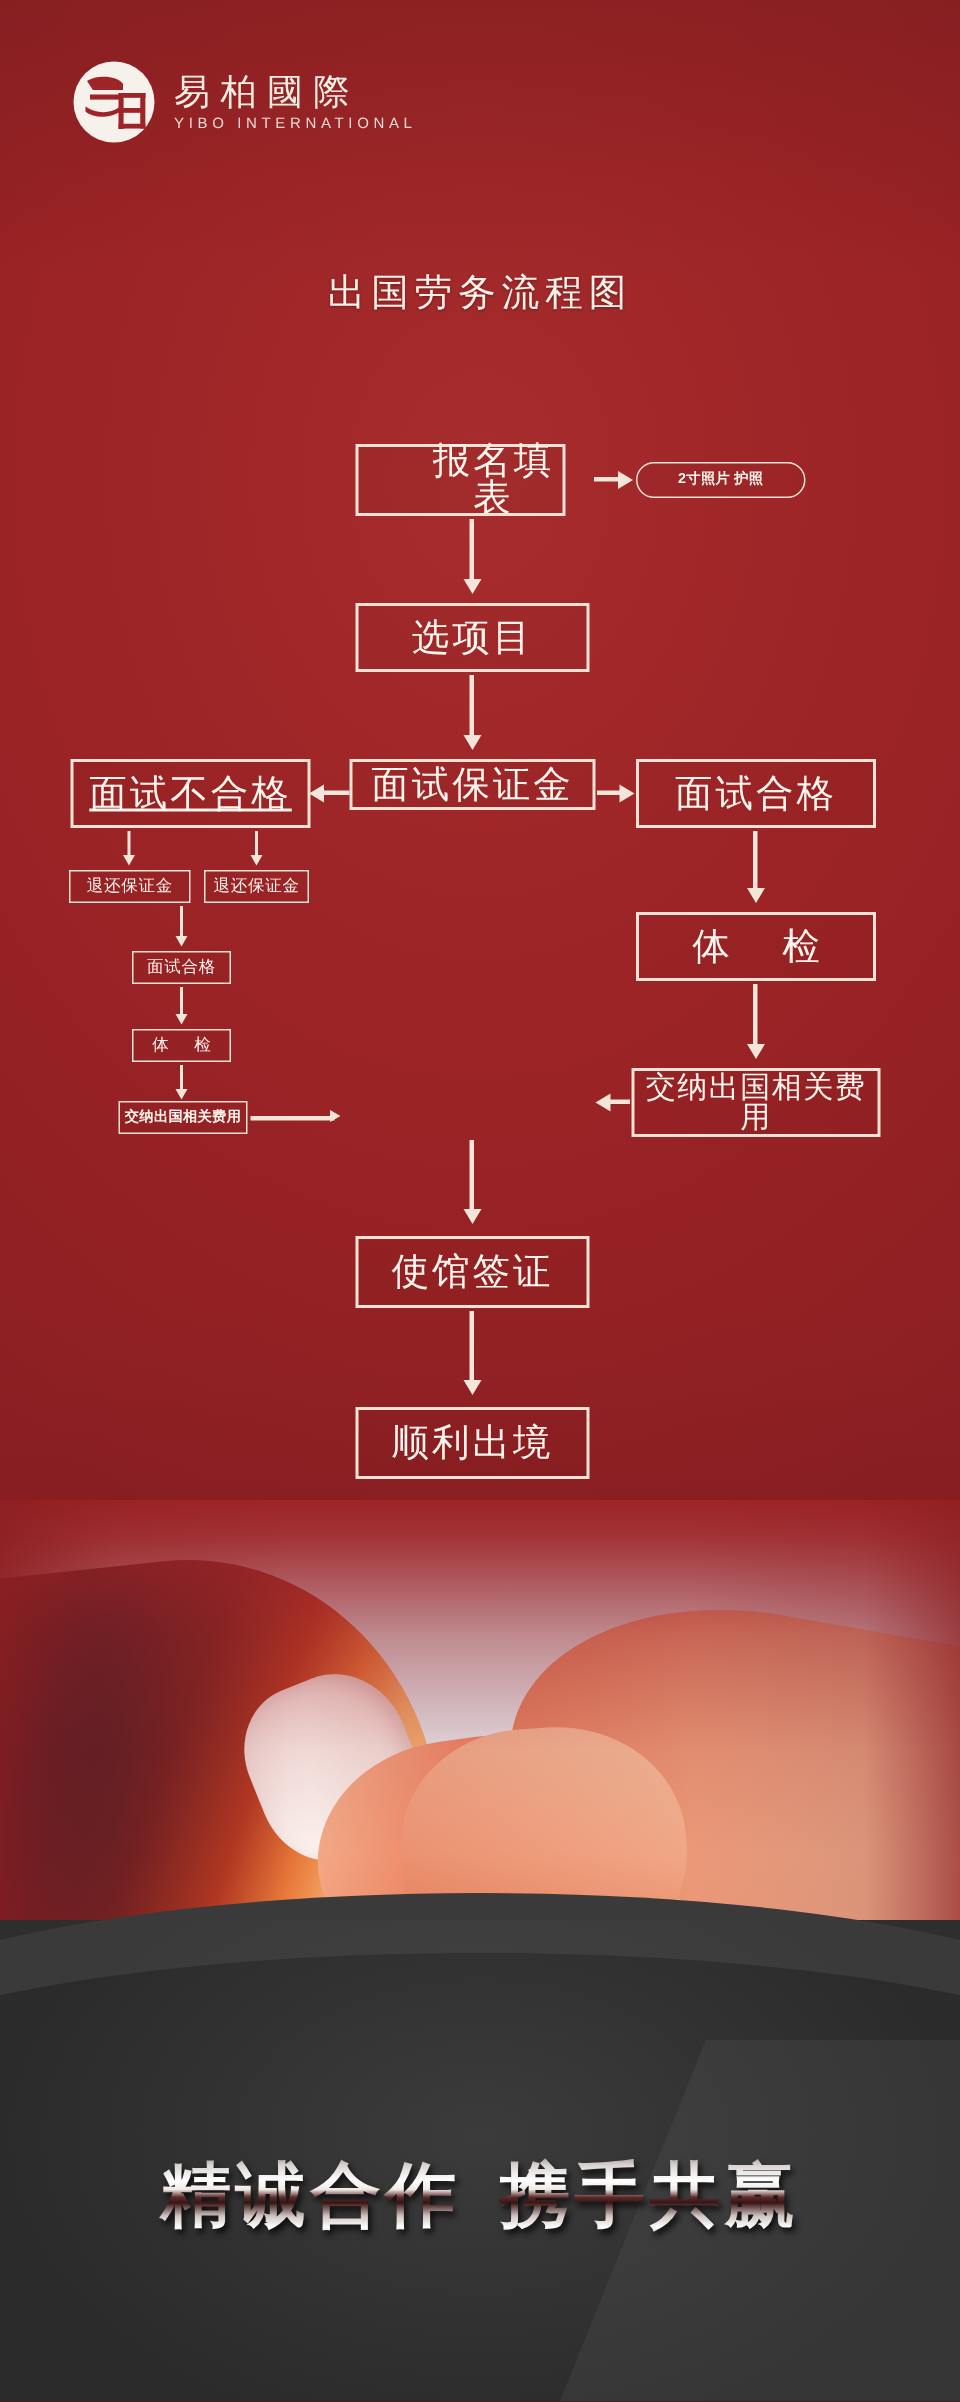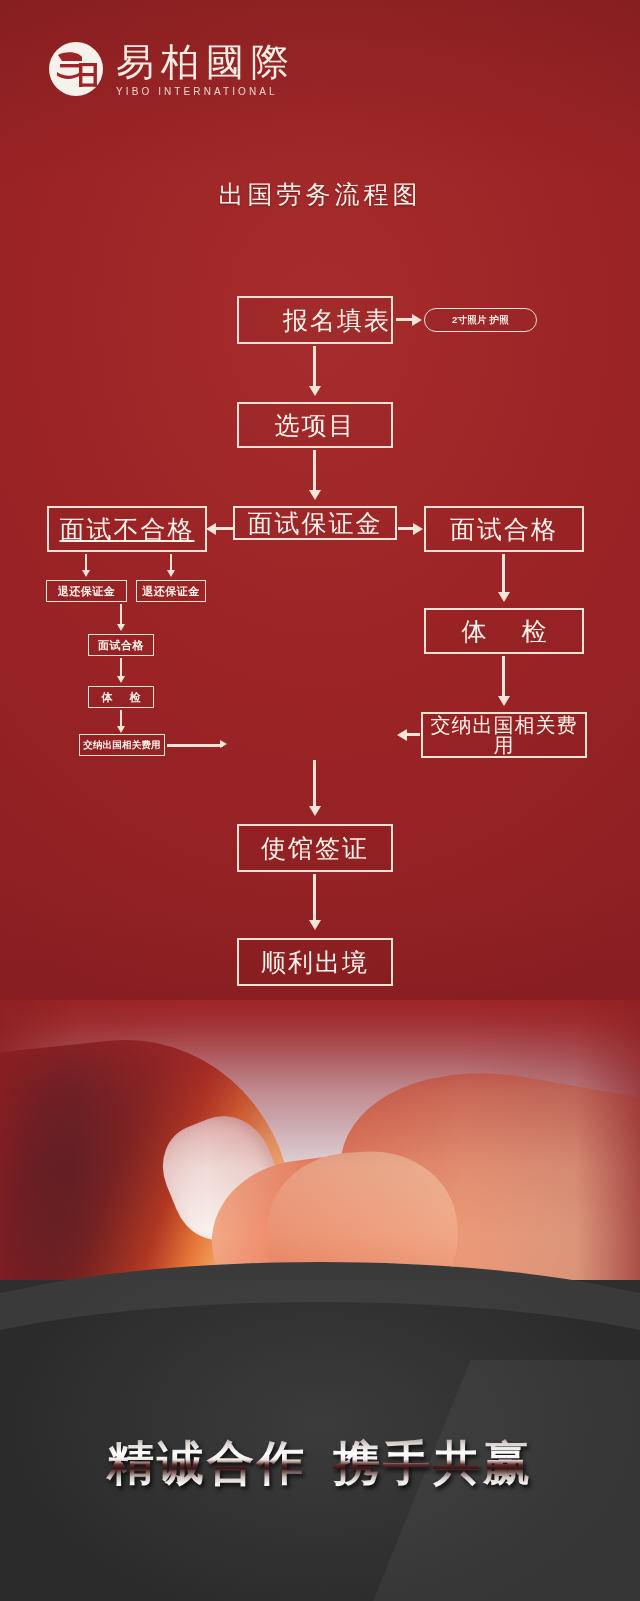--- a/index.html
+++ b/index.html
@@ -46,21 +46,21 @@
     flex: 0 0 auto;
   }
   .logo-text {
     display: flex;
     flex-direction: column;
     justify-content: center;
     padding-top: 2px;
   }
   .logo-cn {
     color: #f3ece3;
-    font-size: 38px;
+    font-size: 24px;
     letter-spacing: 7px;
     line-height: 1.08;
     font-weight: 500;
     white-space: nowrap;
   }
   .logo-en {
     color: #e9d9d1;
     font-size: 10px;
     letter-spacing: 3.1px;
     line-height: 1.2;
@@ -88,21 +88,21 @@
     border: 2px solid #f0e2d4;
     color: #fbf4ec;
     display: flex;
     align-items: center;
     justify-content: center;
     text-align: center;
     line-height: 1;
     background: rgba(0,0,0,0.02);
   }
   .fbox.big   { font-size: 25px; letter-spacing: 2px; font-weight: 500; }
-  .fbox.small { font-size: 11px;  letter-spacing: 0.5px; border-width: 1.6px; font-weight: 700; }
+  .fbox.small { font-size: 11px;  letter-spacing: 0.5px; border-width: 1.6px; font-weight: 400; }
   .fbox.tiny  { font-size: 9.5px; letter-spacing: 0.2px; border-width: 1.4px; font-weight: 600; }
   .fbox.wide-gap { letter-spacing: 14px; text-indent: 14px; }
   .fbox.wide-gap-xs { letter-spacing: 7px; text-indent: 7px; }
 
   
   .arrow {
     position: absolute;
     pointer-events: none;
   }
   .arrow .shaft {
@@ -293,21 +293,21 @@
       </svg>
     </div>
     <div class="logo-text">
       <div class="logo-cn">易柏國際</div>
       <div class="logo-en">YIBO INTERNATIONAL</div>
     </div>
   </div>
 
   <div class="title">出国劳务流程图</div>
 
-  <div class="fbox big" style="left:237px; top:296px; width:156px; height:48px;padding-left:44px;">报名填表</div>
+  <div class="fbox big" style="left:237px; top:296px; width:140px; height:48px;padding-left:44px;">报名填表</div>
 
   <div class="fbox tiny" style="left:424px; top:308px; width:113px; height:24px;border-radius:12px;">2寸照片 护照</div>
 
   <div class="fbox big" style="left:237px; top:402px; width:156px; height:46px;">选项目</div>
 
   <div class="fbox big" style="left:233px; top:506px; width:164px; height:34px;">面试保证金</div>
 
   <div class="fbox big" style="left:47px; top:506px; width:160px; height:46px;text-decoration:underline;">面试不合格</div>
 
   <div class="fbox big" style="left:424px; top:506px; width:160px; height:46px;">面试合格</div>

